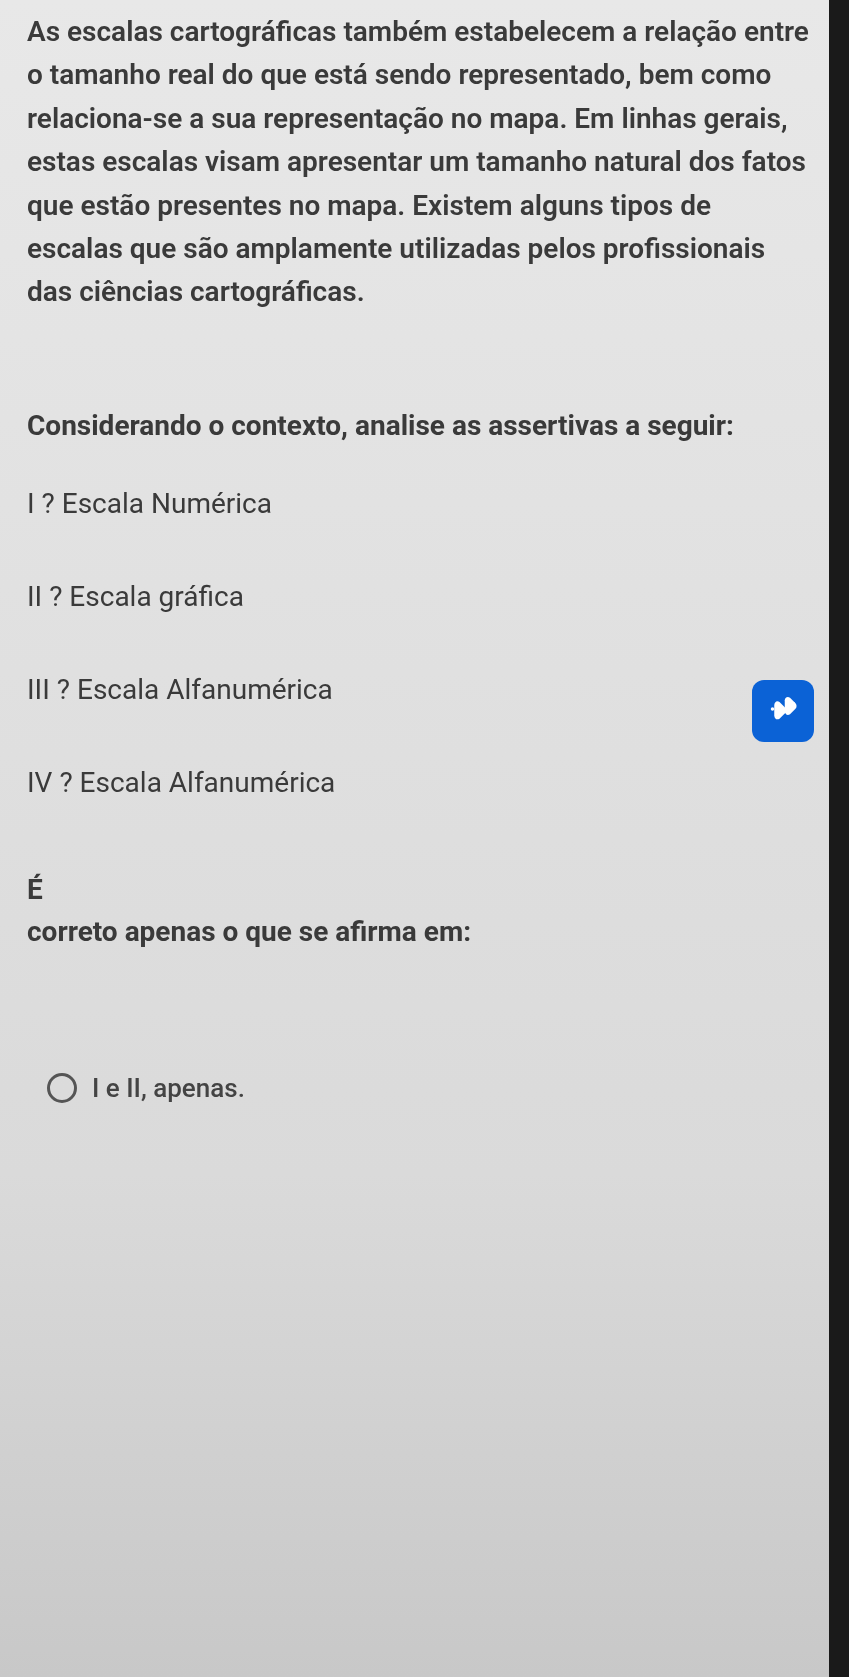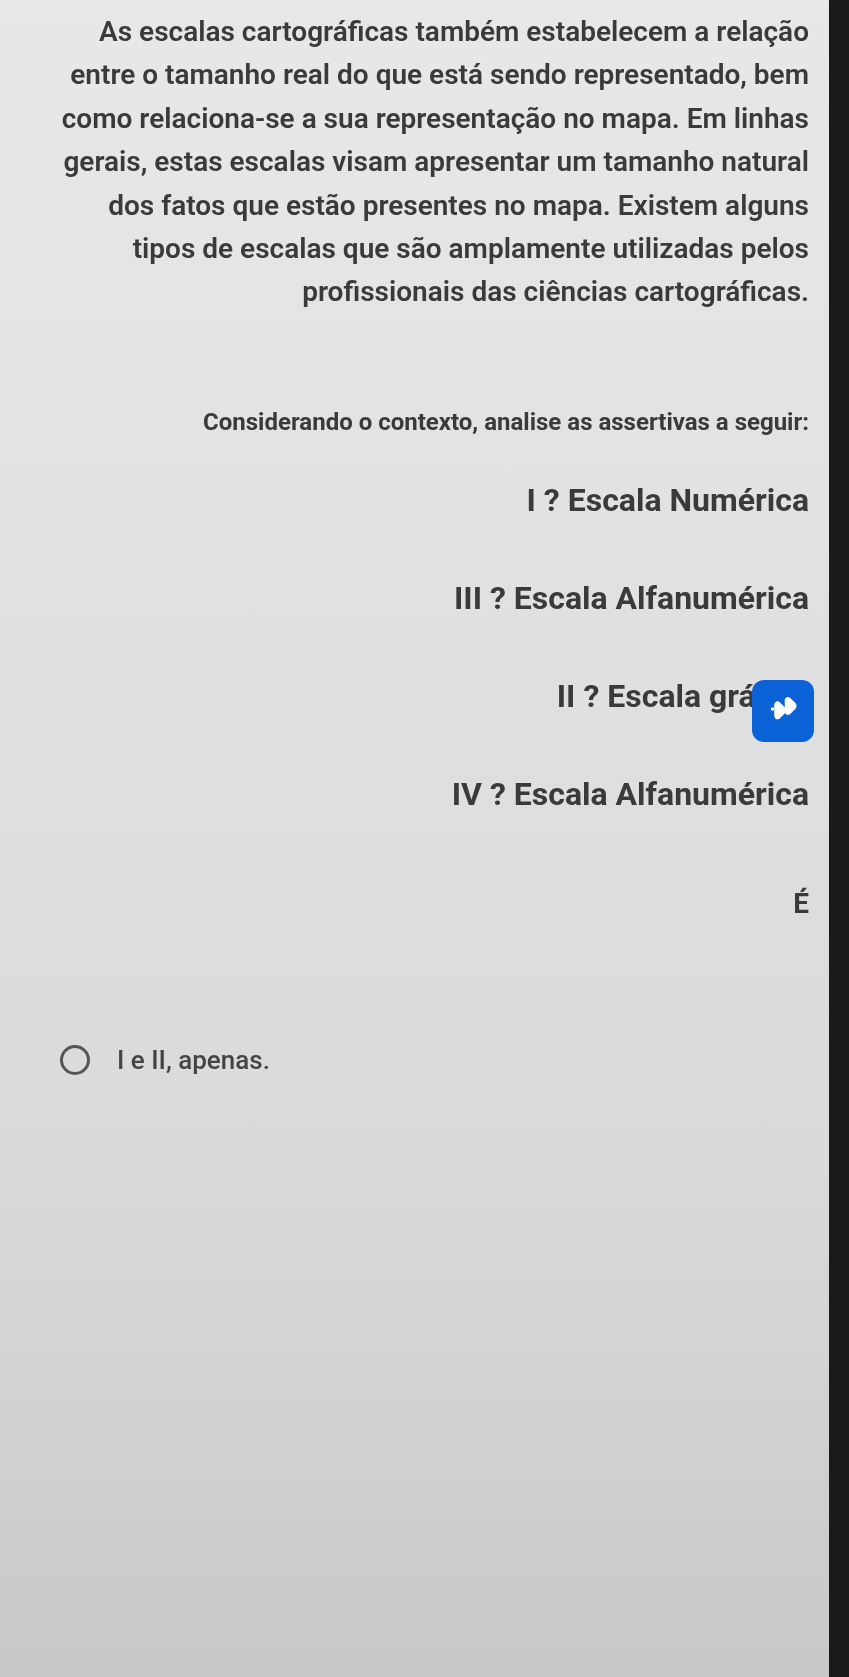--- a/index.html
+++ b/index.html
@@ -9,72 +9,70 @@
     }
     body {
       font-family: -apple-system, BlinkMacSystemFont, 'Segoe UI', Roboto, Arial, sans-serif;
       background: #d8d8d8;
       width: 849px;
       height: 1677px;
       position: relative;
       overflow: hidden;
     }
     .content-area {
-      padding: 10px 40px 20px 40px;
+      padding: 10px 40px 20px 27px;
       background: linear-gradient(180deg, #e8e8e8 0%, #dadada 70%, #c8c8c8 100%);
       min-height: 100%;
       position: relative;
-      text-align: right;
     }
     .right-edge {
       position: absolute;
       right: 0;
       top: 0;
       width: 20px;
       height: 100%;
       background: #1a1a1a;
     }
     .paragraph-text {
       font-size: 28px;
       font-weight: 600;
       color: #3a3a3a;
       line-height: 1.55;
       margin-bottom: 50px;
     }
     .instruction-text {
-      font-size: 24px;
+      font-size: 28px;
       font-weight: 700;
       color: #3a3a3a;
       line-height: 1.55;
       margin-top: 90px;
       margin-bottom: 40px;
     }
     .assertion {
-      font-size: 32px;
-      font-weight: 700;
+      font-size: 28px;
+      font-weight: 400;
       color: #3a3a3a;
       margin-bottom: 60px;
     }
     .answer-prompt {
       font-size: 28px;
       font-weight: 700;
       color: #3a3a3a;
       line-height: 1.5;
       margin-top: 70px;
       margin-bottom: 120px;
     }
     .options-container {
       margin-top: 40px;
     }
     .option-row {
       display: flex;
       align-items: center;
       margin-bottom: 90px;
       padding-left: 20px;
-      gap: 12px;
     }
     .radio-circle {
       width: 30px;
       height: 30px;
       border: 3px solid #555;
       border-radius: 50%;
       margin-right: 15px;
       flex-shrink: 0;
     }
     .option-label {
@@ -102,26 +100,27 @@
 </head>
 <body>
 
 <div class="content-area">
 
   <p class="paragraph-text">As escalas cartográficas também estabelecem a relação entre o tamanho real do que está sendo representado, bem como relaciona-se a sua representação no mapa. Em linhas gerais, estas escalas visam apresentar um tamanho natural dos fatos que estão presentes no mapa. Existem alguns tipos de escalas que são amplamente utilizadas pelos profissionais das ciências cartográficas.</p>
 
   <p class="instruction-text">Considerando o contexto, analise as assertivas a seguir:</p>
 
   <p class="assertion">I ? Escala Numérica</p>
+  <p class="assertion">II ? Escala gráfica</p>
   <p class="assertion">III ? Escala Alfanumérica</p>
-  <p class="assertion">II ? Escala gráfica</p>
   <p class="assertion">IV ? Escala Alfanumérica</p>
 
   <div class="answer-prompt">
     <span>É</span><br>
+    <span>correto apenas o que se afirma em:</span>
   </div>
 
   <div class="options-container">
     <div class="option-row">
       <div class="radio-circle"></div>
       <span class="option-label">I e II, apenas.</span>
     </div>
   </div>
 
   <div class="accessibility-button">

